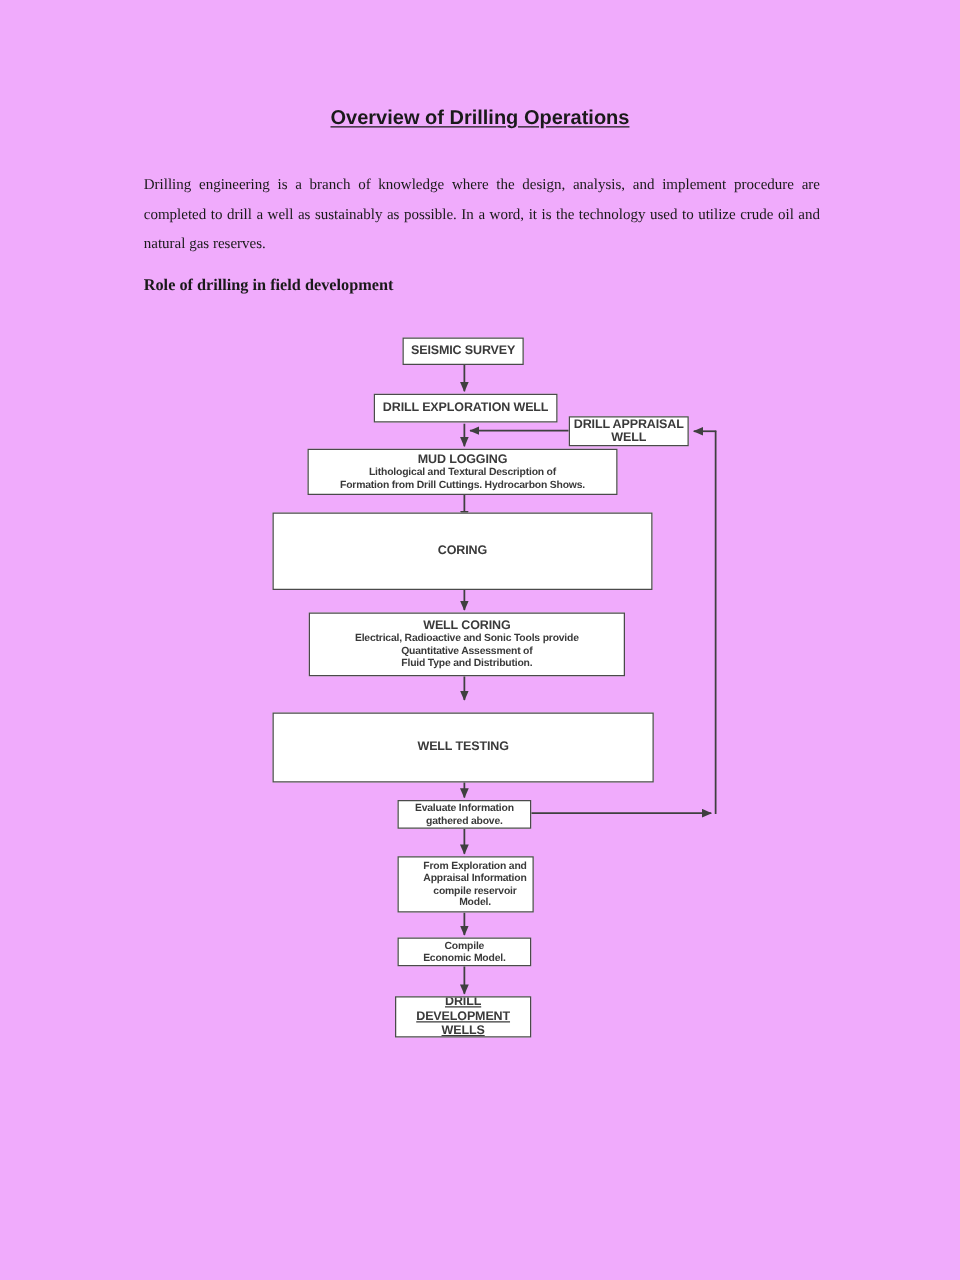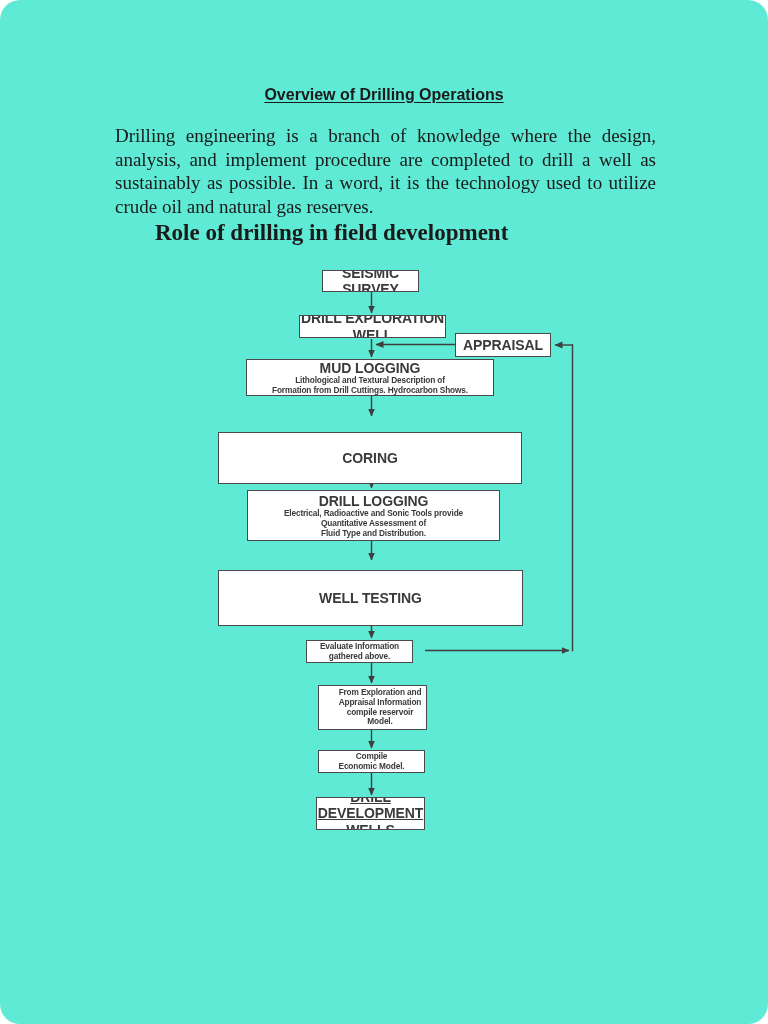--- a/index.html
+++ b/index.html
@@ -1,61 +1,61 @@
 <!DOCTYPE html>
 <html><head>
 <meta charset="utf-8">
 <style>
   * { margin: 0; padding: 0; box-sizing: border-box; }
   html, body { width: 768px; height: 1024px; overflow: hidden; }
   body { background: #ffffff; font-family: "Liberation Serif", serif; }
 
-  .page { position: relative; width: 768px; height: 1024px; background: #5eead4; border-radius: 20px; }
+  .page { position: relative; width: 768px; height: 1024px; background: #f0abfc; }
 
   .doc-title {
     position: absolute; top: 86px; left: 0; width: 768px;
     text-align: center;
     font-family: "Liberation Sans", sans-serif;
     font-weight: bold; font-size: 16px; color: #1a1a1a;
   }
   .doc-title span { text-decoration: underline; text-underline-offset: 2px; }
 
   .body-paragraph {
-    position: absolute; top: 124px; left: 115px; width: 541px;
-    font-size: 19px; line-height: 23.6px; text-align: justify;
+    position: absolute; top: 136px; left: 115px; width: 541px;
+    font-size: 12px; line-height: 23.6px; text-align: justify;
     color: #1a1a1a;
   }
 
   .section-heading {
     position: absolute; top: 220px; left: 115px;
-    font-size: 23px; font-weight: bold; color: #1a1a1a; margin-left: 40px;
+    font-size: 13px; font-weight: bold; color: #1a1a1a;
   }
 
   .flowchart { position: absolute; top: 260px; left: 0; width: 768px; height: 600px; }
   .connectors { position: absolute; top: 0; left: 0; }
 
   .fc-box {
     position: absolute; background: #ffffff;
     border: 1.5px solid #4a4a4a;
     display: flex; flex-direction: column; align-items: center; justify-content: center;
     text-align: center; overflow: hidden;
     font-family: "Liberation Sans", sans-serif; font-weight: bold; color: #3a3a3a;
   }
-  .fc-title { font-size: 14px; line-height: 1.15; white-space: pre-line; letter-spacing: -0.1px; }
+  .fc-title { font-size: 10px; line-height: 1.15; white-space: pre-line; letter-spacing: -0.1px; }
   .fc-body  { font-size: 8.3px; line-height: 1.2;  white-space: pre-line; letter-spacing: -0.15px; }
 
   
   .b-seismic    { left: 322px; top: 10px;  width: 97px;  height: 22px; }
   .b-explore    { left: 299px; top: 55px;  width: 147px; height: 23px; }
   .b-appraisal  { left: 455px; top: 73px;  width: 96px;  height: 24px; }
   .b-mud        { left: 246px; top: 99px;  width: 248px; height: 37px; }
-  .b-coring     { left: 218px; top: 172px; width: 304px; height: 52px; }
+  .b-coring     { left: 218px; top: 150px; width: 304px; height: 62px; }
   .b-welllog    { left: 247px; top: 230px; width: 253px; height: 51px; }
   .b-welltest   { left: 218px; top: 310px; width: 305px; height: 56px; }
-  .b-evaluate   { left: 306px; top: 380px; width: 107px; height: 23px; }
+  .b-evaluate   { left: 318px; top: 380px; width: 107px; height: 23px; }
   .b-resmodel   { left: 318px; top: 425px; width: 109px; height: 45px; padding-left: 15px; }
   .b-econmodel  { left: 318px; top: 490px; width: 107px; height: 23px; }
   .b-drilldev   { left: 316px; top: 537px; width: 109px; height: 33px; text-decoration: underline; }
 </style>
 </head>
 <body>
 
 <div class="page">
 
   <div class="doc-title">
@@ -111,21 +111,21 @@
       <div class="fc-title">MUD LOGGING</div>
       <div class="fc-body">Lithological and Textural Description of
 Formation from Drill Cuttings. Hydrocarbon Shows.</div>
     </div>
 
     <div class="fc-box b-coring">
       <div class="fc-title">CORING</div>
     </div>
 
     <div class="fc-box b-welllog">
-      <div class="fc-title">DRILL LOGGING</div>
+      <div class="fc-title">WELL CORING</div>
       <div class="fc-body">Electrical, Radioactive and Sonic Tools provide
 Quantitative Assessment of
 Fluid Type and Distribution.</div>
     </div>
 
     <div class="fc-box b-welltest">
       <div class="fc-title">WELL TESTING</div>
     </div>
 
     <div class="fc-box b-evaluate">

